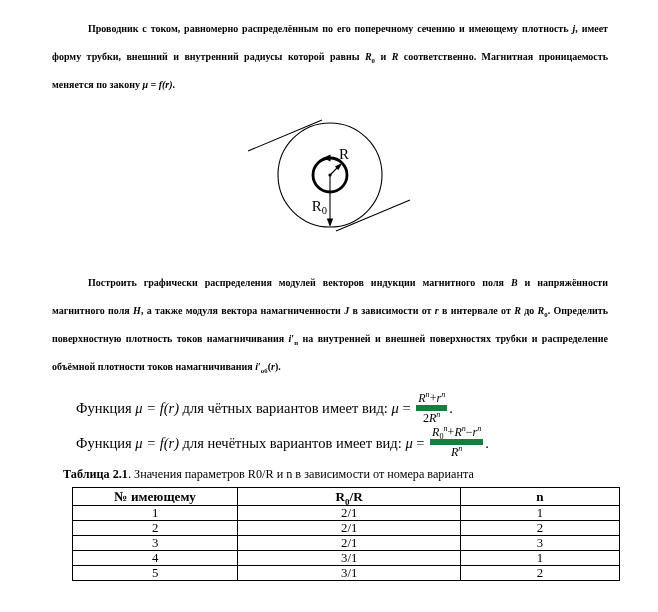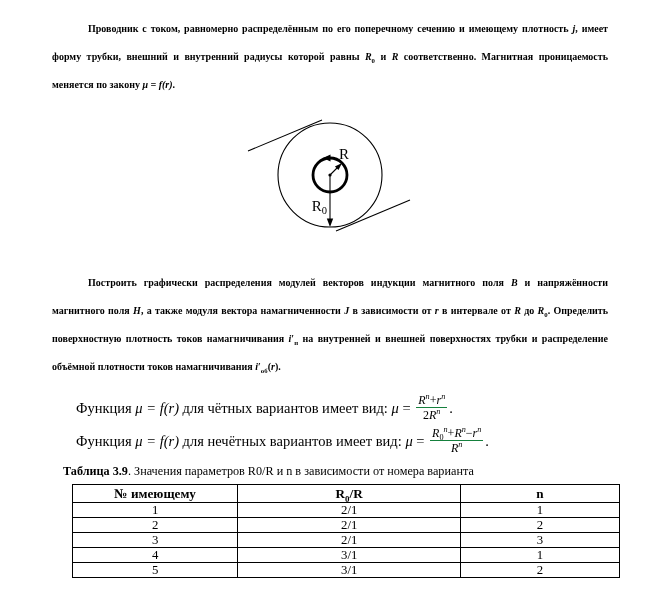--- a/index.html
+++ b/index.html
@@ -19,21 +19,21 @@
   .fig-caption { margin-top:10px; font-size:14.5px; line-height:21px; text-align:center; }
   .task { margin-top:32px; }
   .formula {
     padding-left:36px; font-size:14.5px; line-height:31px;
     margin-top:2px; white-space:nowrap;
   }
   .frac {
     display:inline-block; vertical-align:middle; text-align:center;
     font-size:12px; line-height:12px; margin:0 2px; position:relative; top:-2px;
   }
-  .frac .num { display:block; border-bottom:1px solid #15803d; padding:0 2px 1px; }
+  .frac .num { display:block; border-bottom:6px solid #15803d; padding:0 2px 1px; }
   .frac .den { display:block; padding:1px 2px 0; }
   sub, sup { font-size:68%; line-height:0; }
   .tbl-caption { margin:6px 0 0 23px; font-size:12.2px; line-height:16px; }
   table.variants { border-collapse:collapse; margin:5px 0 0 32px; table-layout:fixed; }
   table.variants th, table.variants td {
     border:1px solid #000; text-align:center; padding:0;
   }
   table.variants th { height:18px; font-weight:bold; font-size:13.2px; line-height:16px; }
   table.variants td { height:15px; line-height:14px; font-size:12.8px; }
   .fig-label { font-size:15px; font-family:"Liberation Serif", serif; }
@@ -70,21 +70,21 @@
   <p class="para task"><span>Построить графически распределения модулей векторов индукции магнитного поля </span><span style="font-style: italic;">B</span><span> и напряжённости магнитного поля </span><span style="font-style: italic;">H</span><span>, а также модуля вектора намагниченности </span><span style="font-style: italic;">J</span><span> в зависимости от </span><span style="font-style: italic;">r</span><span> в интервале от </span><span style="font-style: italic;">R</span><span> до </span><span style="font-style: italic;">R</span><sub>0</sub><span>. Определить поверхностную плотность токов намагничивания </span><span style="font-style: italic;">i</span><span>′</span><sub>п</sub><span> на внутренней и внешней поверхностях трубки и распределение объёмной плотности токов намагничивания </span><span style="font-style: italic;">i</span><span>′</span><sub>об</sub><span>(</span><span style="font-style: italic;">r</span><span>).</span></p>
 
   <div class="formula">
     <span><span>Функция </span><span style="font-style: italic;">μ = f(r)</span><span> для чётных вариантов имеет вид: </span><span style="font-style: italic;">μ</span><span> = </span></span><span class="frac"><span class="num"><span style="font-style: italic;">R</span><sup style="font-style: italic;">n</sup><span>+</span><span style="font-style: italic;">r</span><sup style="font-style: italic;">n</sup></span><span class="den"><span>2</span><span style="font-style: italic;">R</span><sup style="font-style: italic;">n</sup></span></span><span>.</span>
   </div>
 
   <div class="formula">
     <span><span>Функция </span><span style="font-style: italic;">μ = f(r)</span><span> для нечётных вариантов имеет вид: </span><span style="font-style: italic;">μ</span><span> = </span></span><span class="frac"><span class="num"><span style="font-style: italic;">R</span><sub>0</sub><sup style="font-style: italic;">n</sup><span>+</span><span style="font-style: italic;">R</span><sup style="font-style: italic;">n</sup><span>−</span><span style="font-style: italic;">r</span><sup style="font-style: italic;">n</sup></span><span class="den"><span style="font-style: italic;">R</span><sup style="font-style: italic;">n</sup></span></span><span>.</span>
   </div>
 
-  <div class="tbl-caption"><span style="font-weight: bold;">Таблица 3.9</span><span>. Значения параметров R0/R и n в зависимости от номера варианта</span></div>
+  <div class="tbl-caption"><span style="font-weight: bold;">Таблица 2.1</span><span>. Значения параметров R0/R и n в зависимости от номера варианта</span></div>
 
   <table class="variants">
     <colgroup>
       <col style="width:166px">
       <col style="width:224px">
       <col style="width:160px">
     </colgroup>
     <thead>
       <tr>
         <th><span>№ имеющему</span></th>

